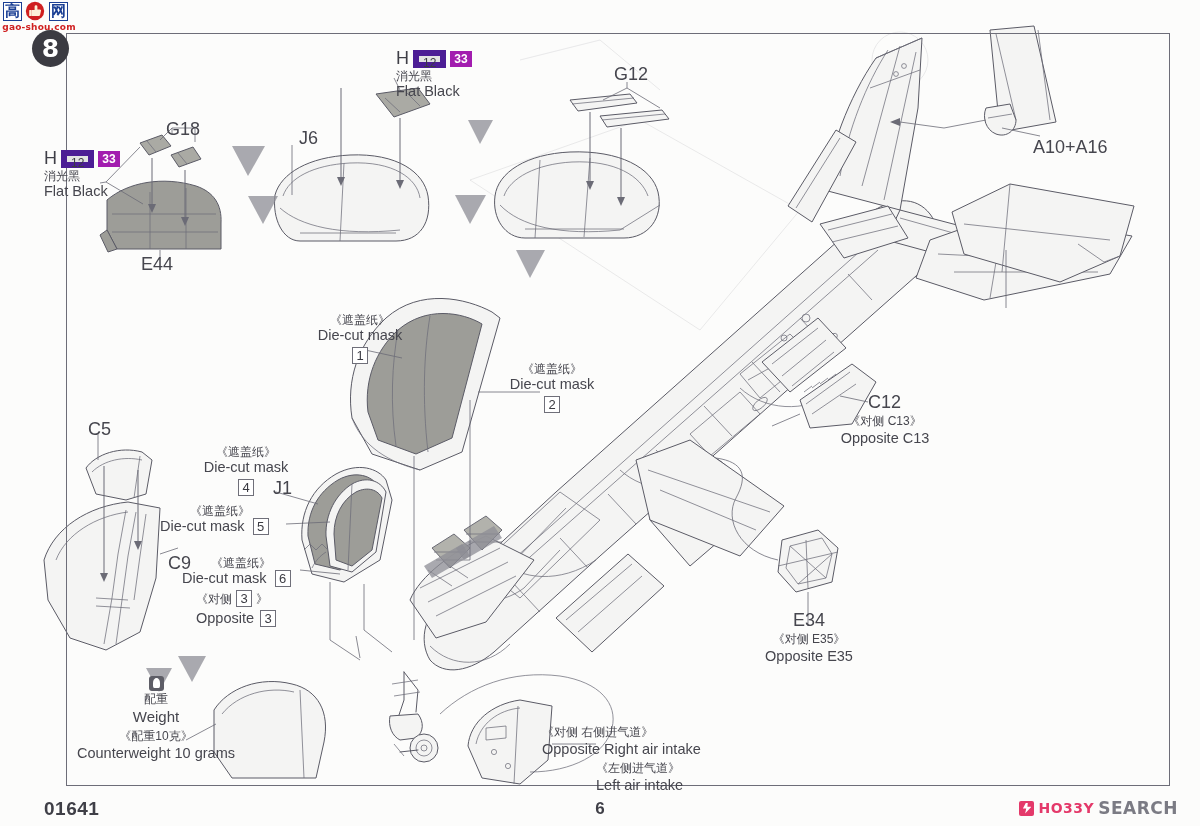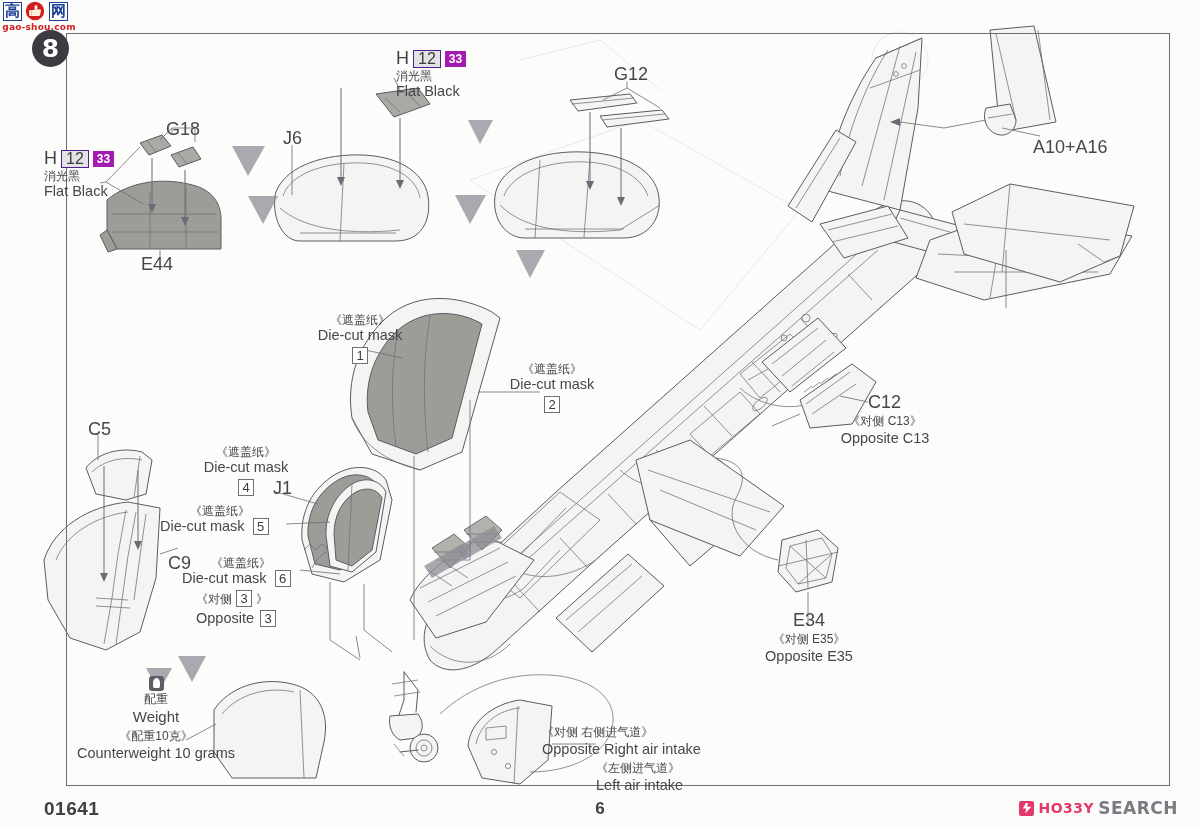--- a/index.html
+++ b/index.html
@@ -48,22 +48,22 @@
   .lbl{position:absolute;white-space:nowrap;font-size:15px;color:#46464e;}
   .lbl.big{font-size:18px;}
   .cn{font-size:12px;color:#46464e;white-space:nowrap;}
   .en{font-size:14.5px;color:#46464e;white-space:nowrap;}
 
   
   .paint{position:absolute;}
   .paint-row{display:flex;align-items:center;gap:4px;height:17px;}
   .paint-letter{font-size:18px;color:#3f3f47;line-height:17px;}
   .paint-n1{
-    background:#e3e3e3;border:1px solid #4c1d95;color:#3b3b42;
-    font-size:16px;padding:0 4px;line-height:15px;height:18px;box-sizing:border-box;
+    background:#e3e3e3;border:6px solid #4c1d95;color:#3b3b42;
+    font-size:12px;padding:0 4px;line-height:15px;height:18px;box-sizing:border-box;
   }
   .paint-n2{
     background:#a21caf;color:#fff;font-size:12px;padding:0 4px;
     line-height:16px;height:16px;box-sizing:border-box;font-weight:bold;
   }
   .paint .cn{margin-top:2px;line-height:14px;}
   .paint .en{line-height:16px;}
 
   
   .numbox{
@@ -452,21 +452,21 @@
       <span class="paint-letter">H</span>
       <span class="paint-n1">12</span>
       <span class="paint-n2">33</span>
     </div>
     <div class="cn">消光黑</div>
     <div class="en">Flat Black</div>
   </div>
 
   <div class="lbl big" style="left:166px;top:119px;">G18</div>
   <div class="lbl big" style="left:141px;top:254px;">E44</div>
-  <div class="lbl big" style="left:283px;top:128px;">J6</div>
+  <div class="lbl big" style="left:299px;top:128px;">J6</div>
   <div class="lbl big" style="left:614px;top:64px;">G12</div>
   <div class="lbl big" style="left:1033px;top:137px;">A10+A16</div>
   <div class="lbl big" style="left:88px;top:419px;">C5</div>
   <div class="lbl big" style="left:168px;top:553px;">C9</div>
   <div class="lbl big" style="left:273px;top:478px;">J1</div>
 
 
   <div style="position:absolute;left:790px;top:392px;width:190px;">
     <div class="lbl big" style="position:static;padding-left:78px;">C12</div>
     <div class="cn" style="text-align:center;">《对侧 C13》</div>

